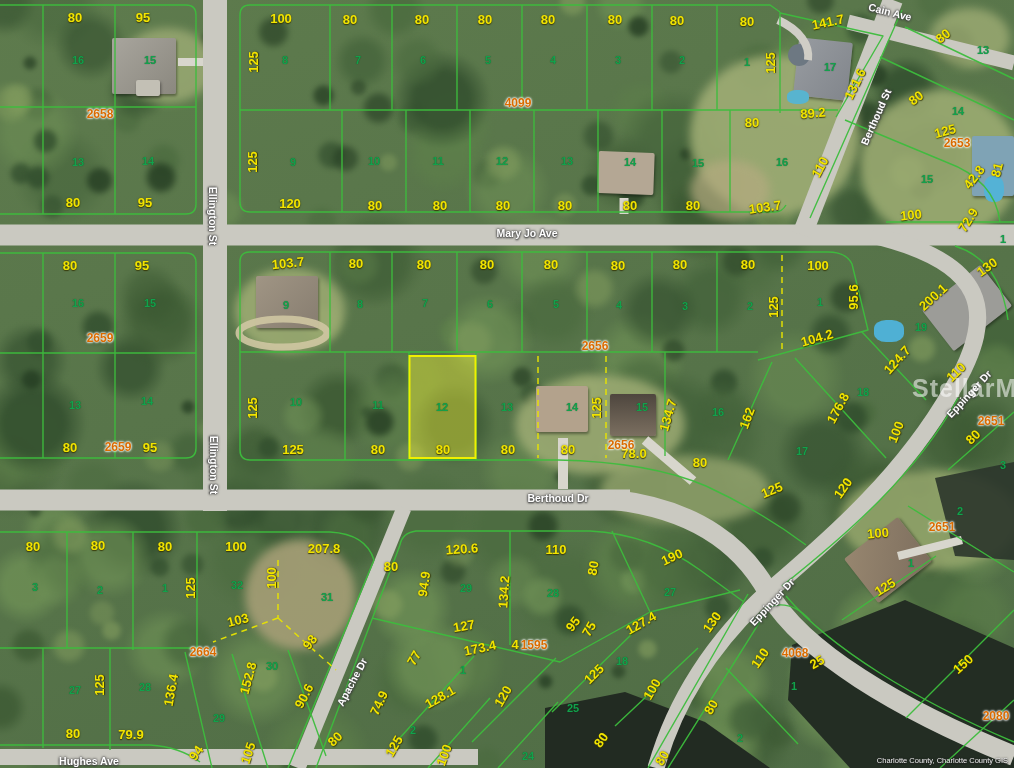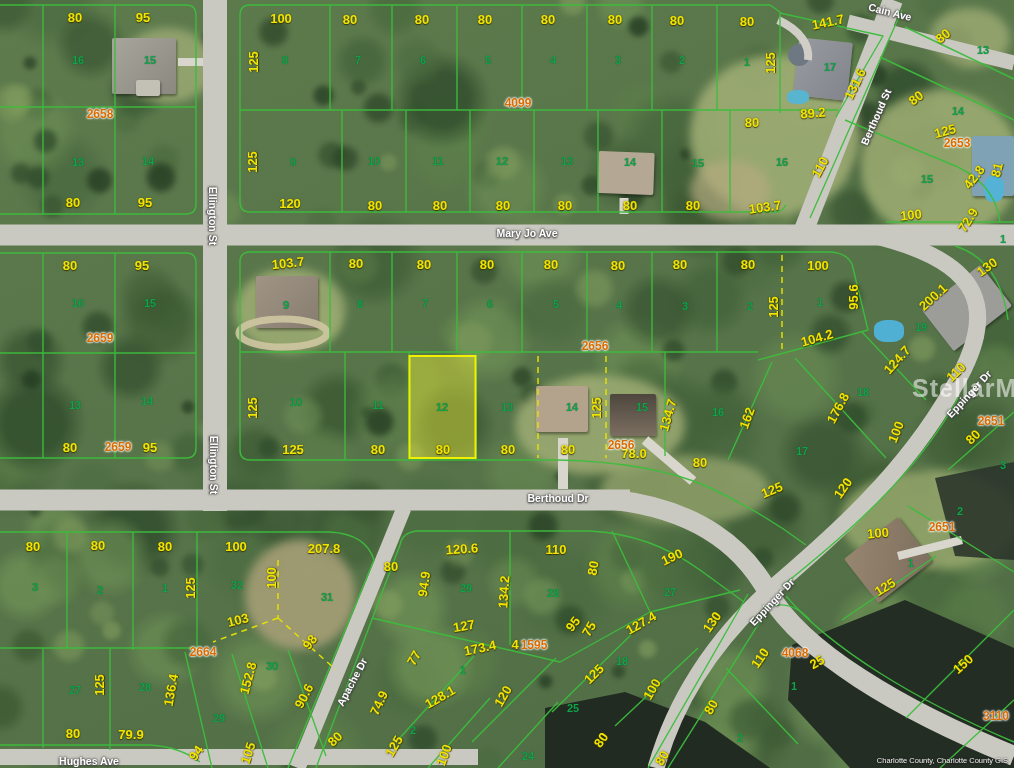--- a/index.html
+++ b/index.html
@@ -590,21 +590,21 @@
       <div class="lbl blk" style="left: 100px; top: 338px; transform: translate(-50%, -50%) rotate(0deg);">2659</div>
       <div class="lbl blk" style="left: 118px; top: 447px; transform: translate(-50%, -50%) rotate(0deg);">2659</div>
       <div class="lbl blk" style="left: 595px; top: 346px; transform: translate(-50%, -50%) rotate(0deg);">2656</div>
       <div class="lbl blk" style="left: 621px; top: 445px; transform: translate(-50%, -50%) rotate(0deg);">2656</div>
       <div class="lbl blk" style="left: 957px; top: 143px; transform: translate(-50%, -50%) rotate(0deg);">2653</div>
       <div class="lbl blk" style="left: 991px; top: 421px; transform: translate(-50%, -50%) rotate(0deg);">2651</div>
       <div class="lbl blk" style="left: 942px; top: 527px; transform: translate(-50%, -50%) rotate(0deg);">2651</div>
       <div class="lbl blk" style="left: 203px; top: 652px; transform: translate(-50%, -50%) rotate(0deg);">2664</div>
       <div class="lbl blk" style="left: 534px; top: 645px; transform: translate(-50%, -50%) rotate(0deg);">1595</div>
       <div class="lbl blk" style="left: 795px; top: 653px; transform: translate(-50%, -50%) rotate(0deg);">4068</div>
-      <div class="lbl blk" style="left: 996px; top: 716px; transform: translate(-50%, -50%) rotate(0deg);">3110</div>
+      <div class="lbl blk" style="left: 996px; top: 716px; transform: translate(-50%, -50%) rotate(0deg);">2080</div>
       <div class="lbl st" style="left: 527px; top: 233px; transform: translate(-50%, -50%) rotate(0deg);">Mary Jo Ave</div>
       <div class="lbl st" style="left: 558px; top: 498px; transform: translate(-50%, -50%) rotate(0deg);">Berthoud Dr</div>
       <div class="lbl st" style="left: 213px; top: 216px; transform: translate(-50%, -50%) rotate(90deg);">Ellington St</div>
       <div class="lbl st" style="left: 214px; top: 465px; transform: translate(-50%, -50%) rotate(90deg);">Ellington St</div>
       <div class="lbl st" style="left: 890px; top: 12px; transform: translate(-50%, -50%) rotate(14deg);">Cain Ave</div>
       <div class="lbl st" style="left: 876px; top: 117px; transform: translate(-50%, -50%) rotate(-66deg);">Berthoud St</div>
       <div class="lbl st" style="left: 969px; top: 394px; transform: translate(-50%, -50%) rotate(-47deg);">Eppinger Dr</div>
       <div class="lbl st" style="left: 772px; top: 602px; transform: translate(-50%, -50%) rotate(-47deg);">Eppinger Dr</div>
       <div class="lbl st" style="left: 352px; top: 682px; transform: translate(-50%, -50%) rotate(-62deg);">Apache Dr</div>
       <div class="lbl st" style="left: 89px; top: 761px; transform: translate(-50%, -50%) rotate(0deg);">Hughes Ave</div>

